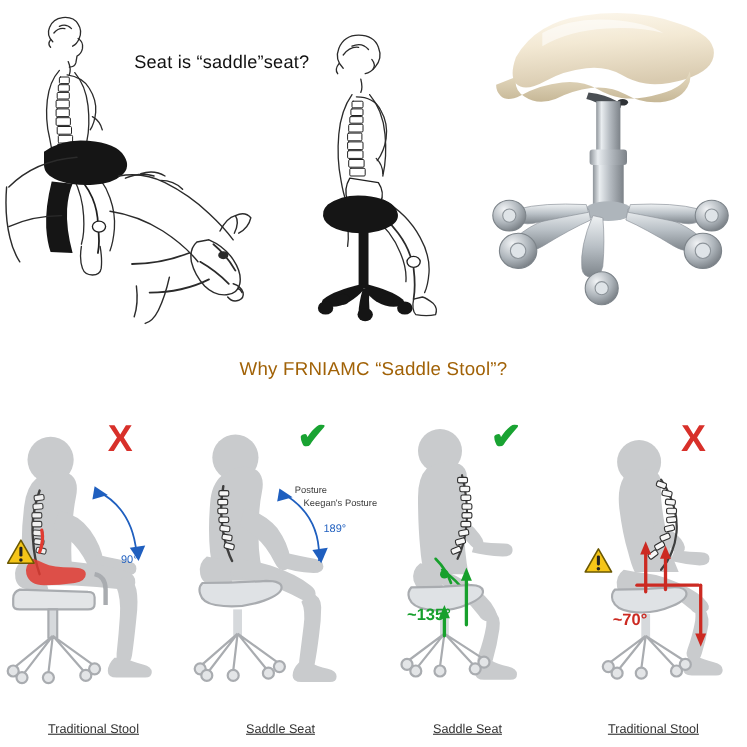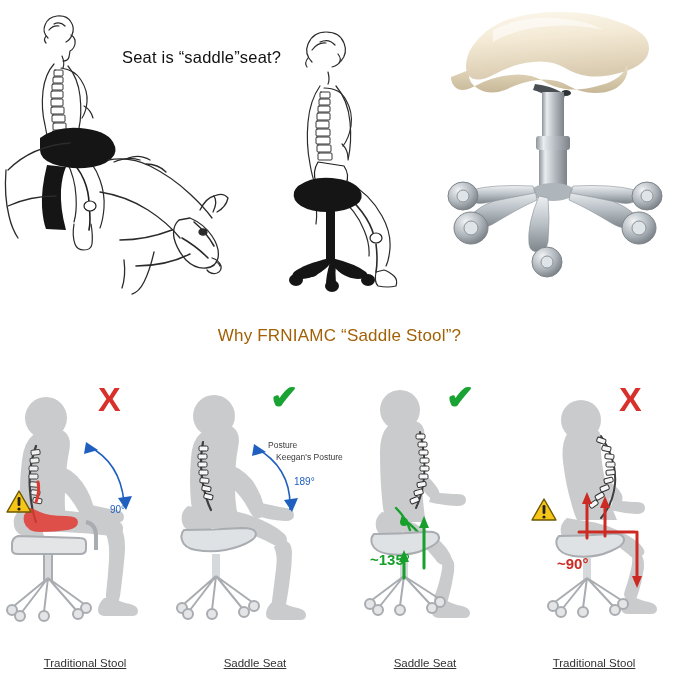--- a/index.html
+++ b/index.html
@@ -579,21 +579,21 @@
           <path d="M96 164 l0 -34"></path>
           <path d="M70 160 l56 0"></path>
           <path d="M128 160 l0 50"></path>
         </g>
         <polygon points="78,120 83,132 73,132" fill="#cc2a22"></polygon>
         <polygon points="96,124 101,136 91,136" fill="#cc2a22"></polygon>
         <polygon points="128,216 133,204 123,204" fill="#cc2a22"></polygon>
       </svg>
 
       <div class="mark mark-x" style="left:110px; top:10px;">X</div>
-      <div class="angle-big-red" style="left:48px; top:183px;">~90°</div>
+      <div class="angle-big-red" style="left:48px; top:183px;">~70°</div>
 
       <svg style="position:absolute; left:22px; top:126px;" width="26" height="24" viewBox="0 0 26 24">
         <path d="M13 1 L25 22 L1 22 Z" fill="#f5c518" stroke="#6b5800" stroke-width="1.4" stroke-linejoin="round"></path>
         <rect x="11.6" y="7" width="2.8" height="9" rx="1.2" fill="#222"></rect>
         <circle cx="13" cy="19" r="1.6" fill="#222"></circle>
       </svg>
 
       <div class="fig-caption">Traditional Stool</div>
     </div>
 

